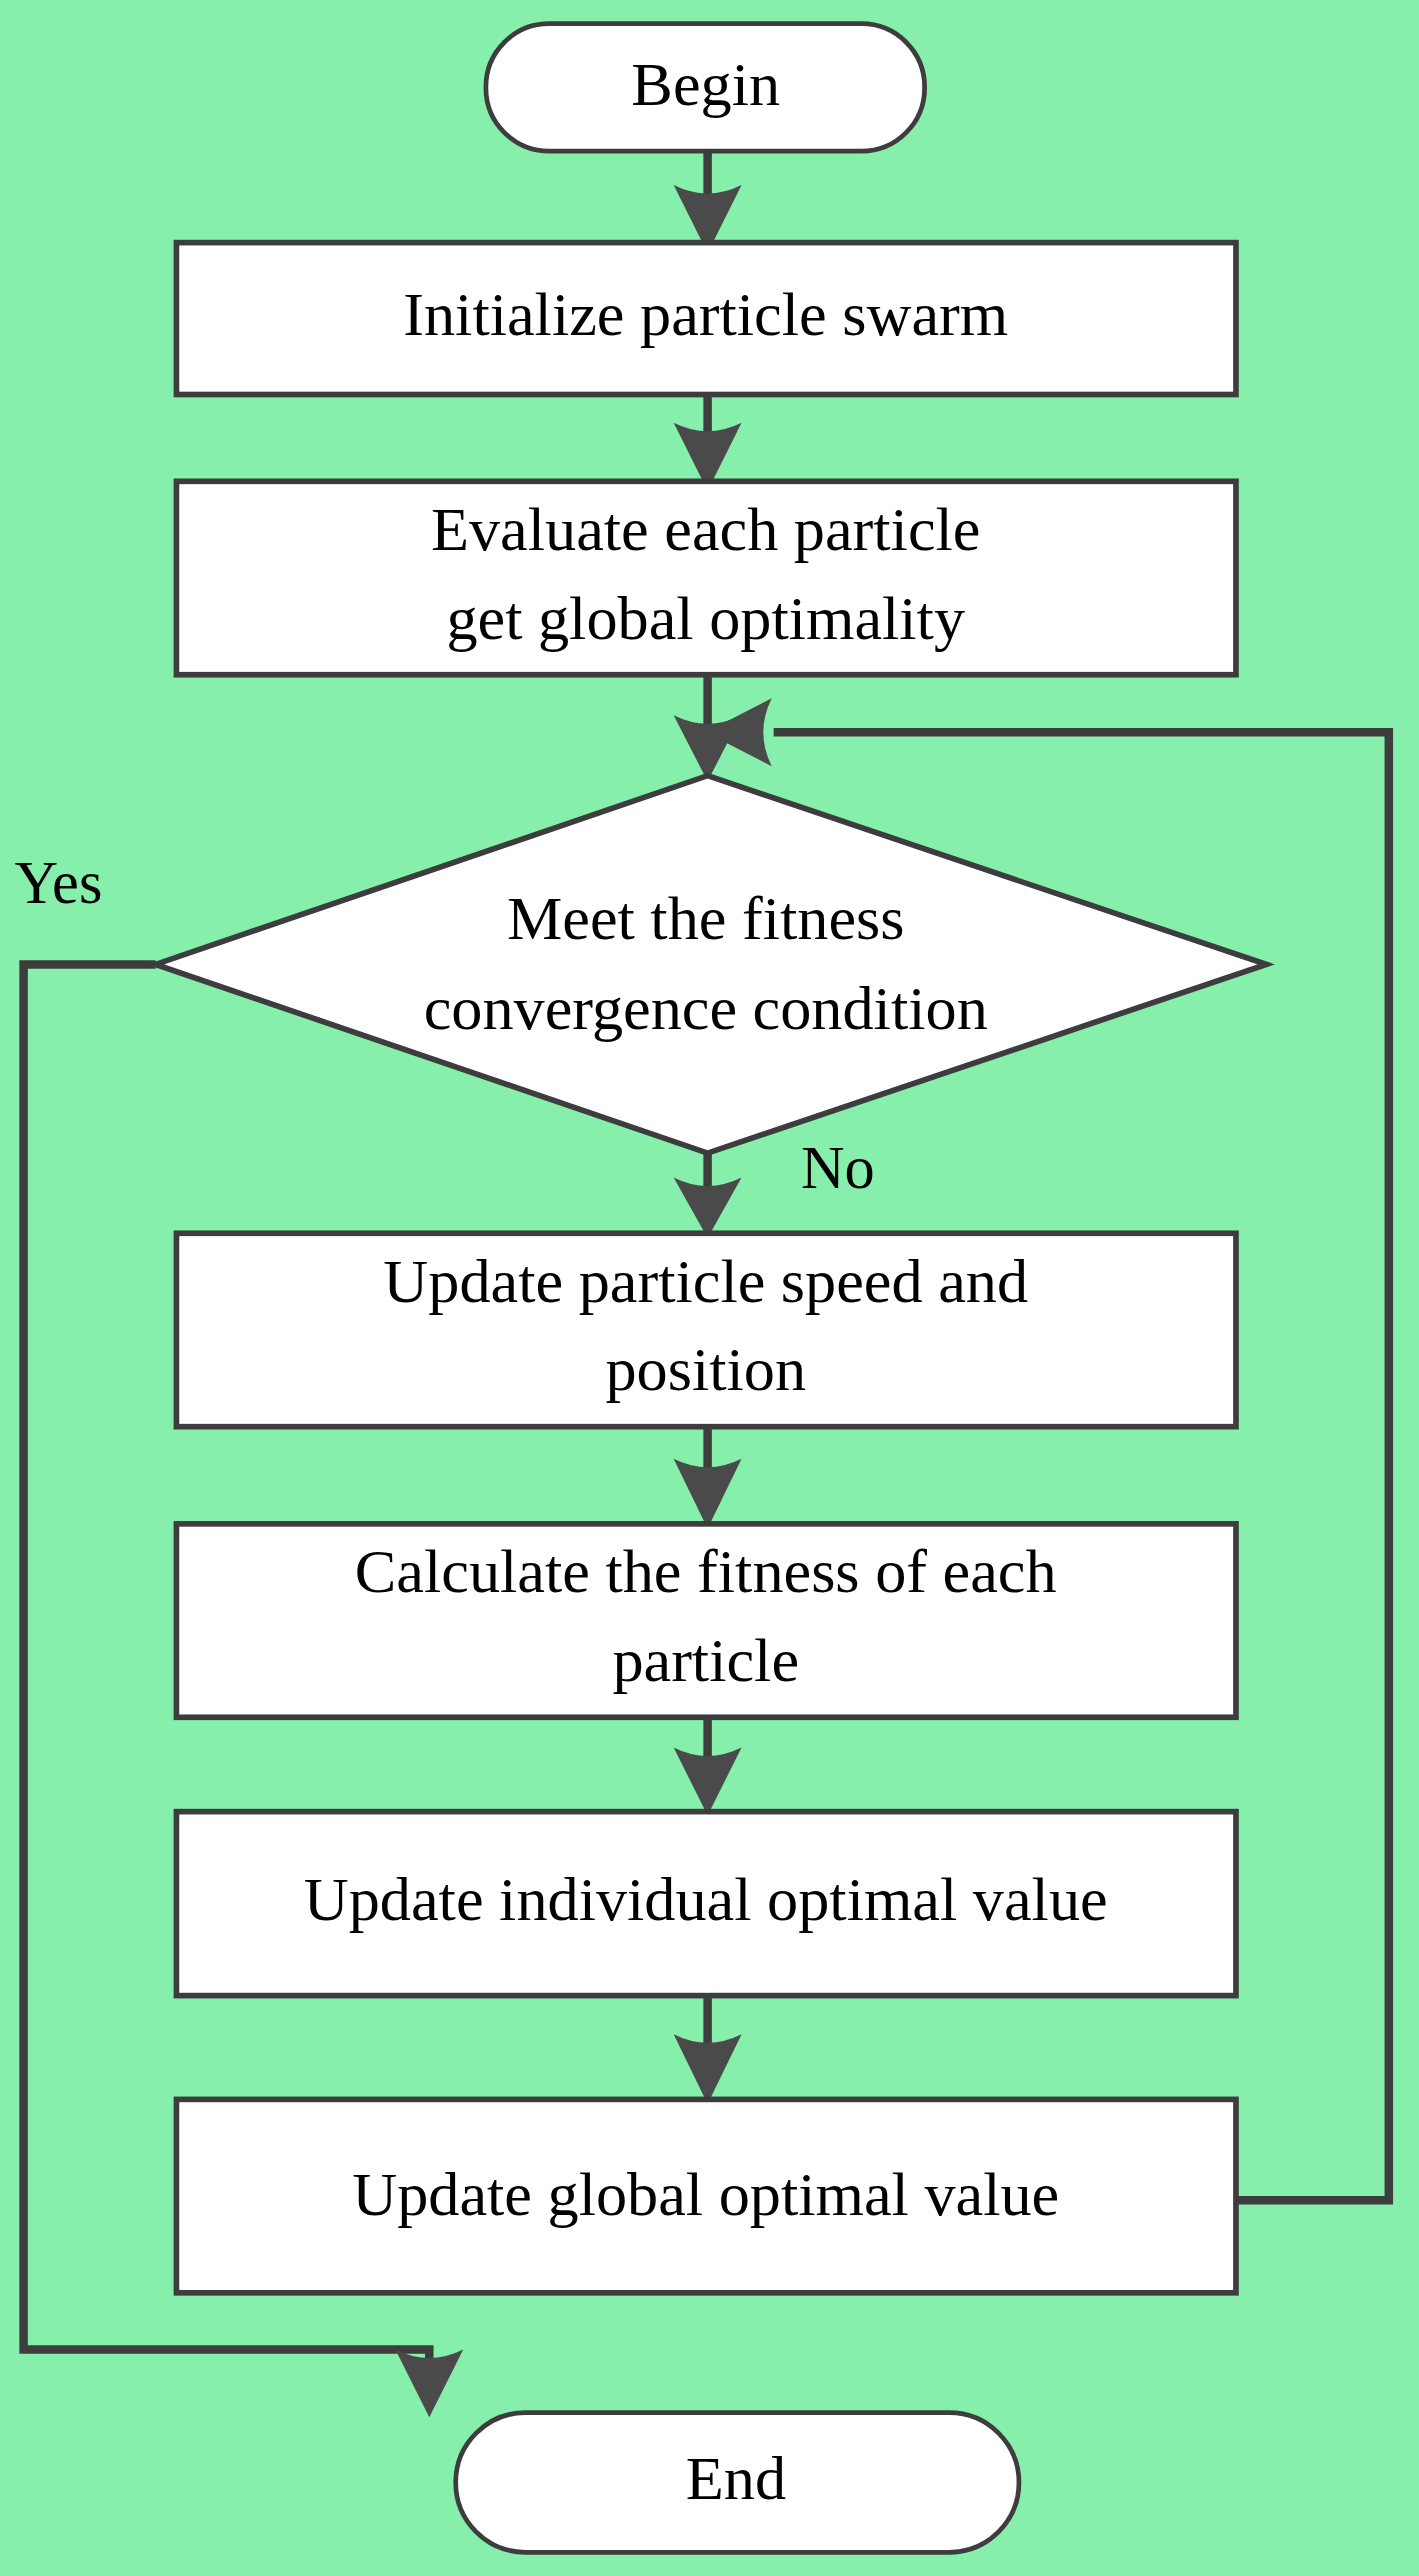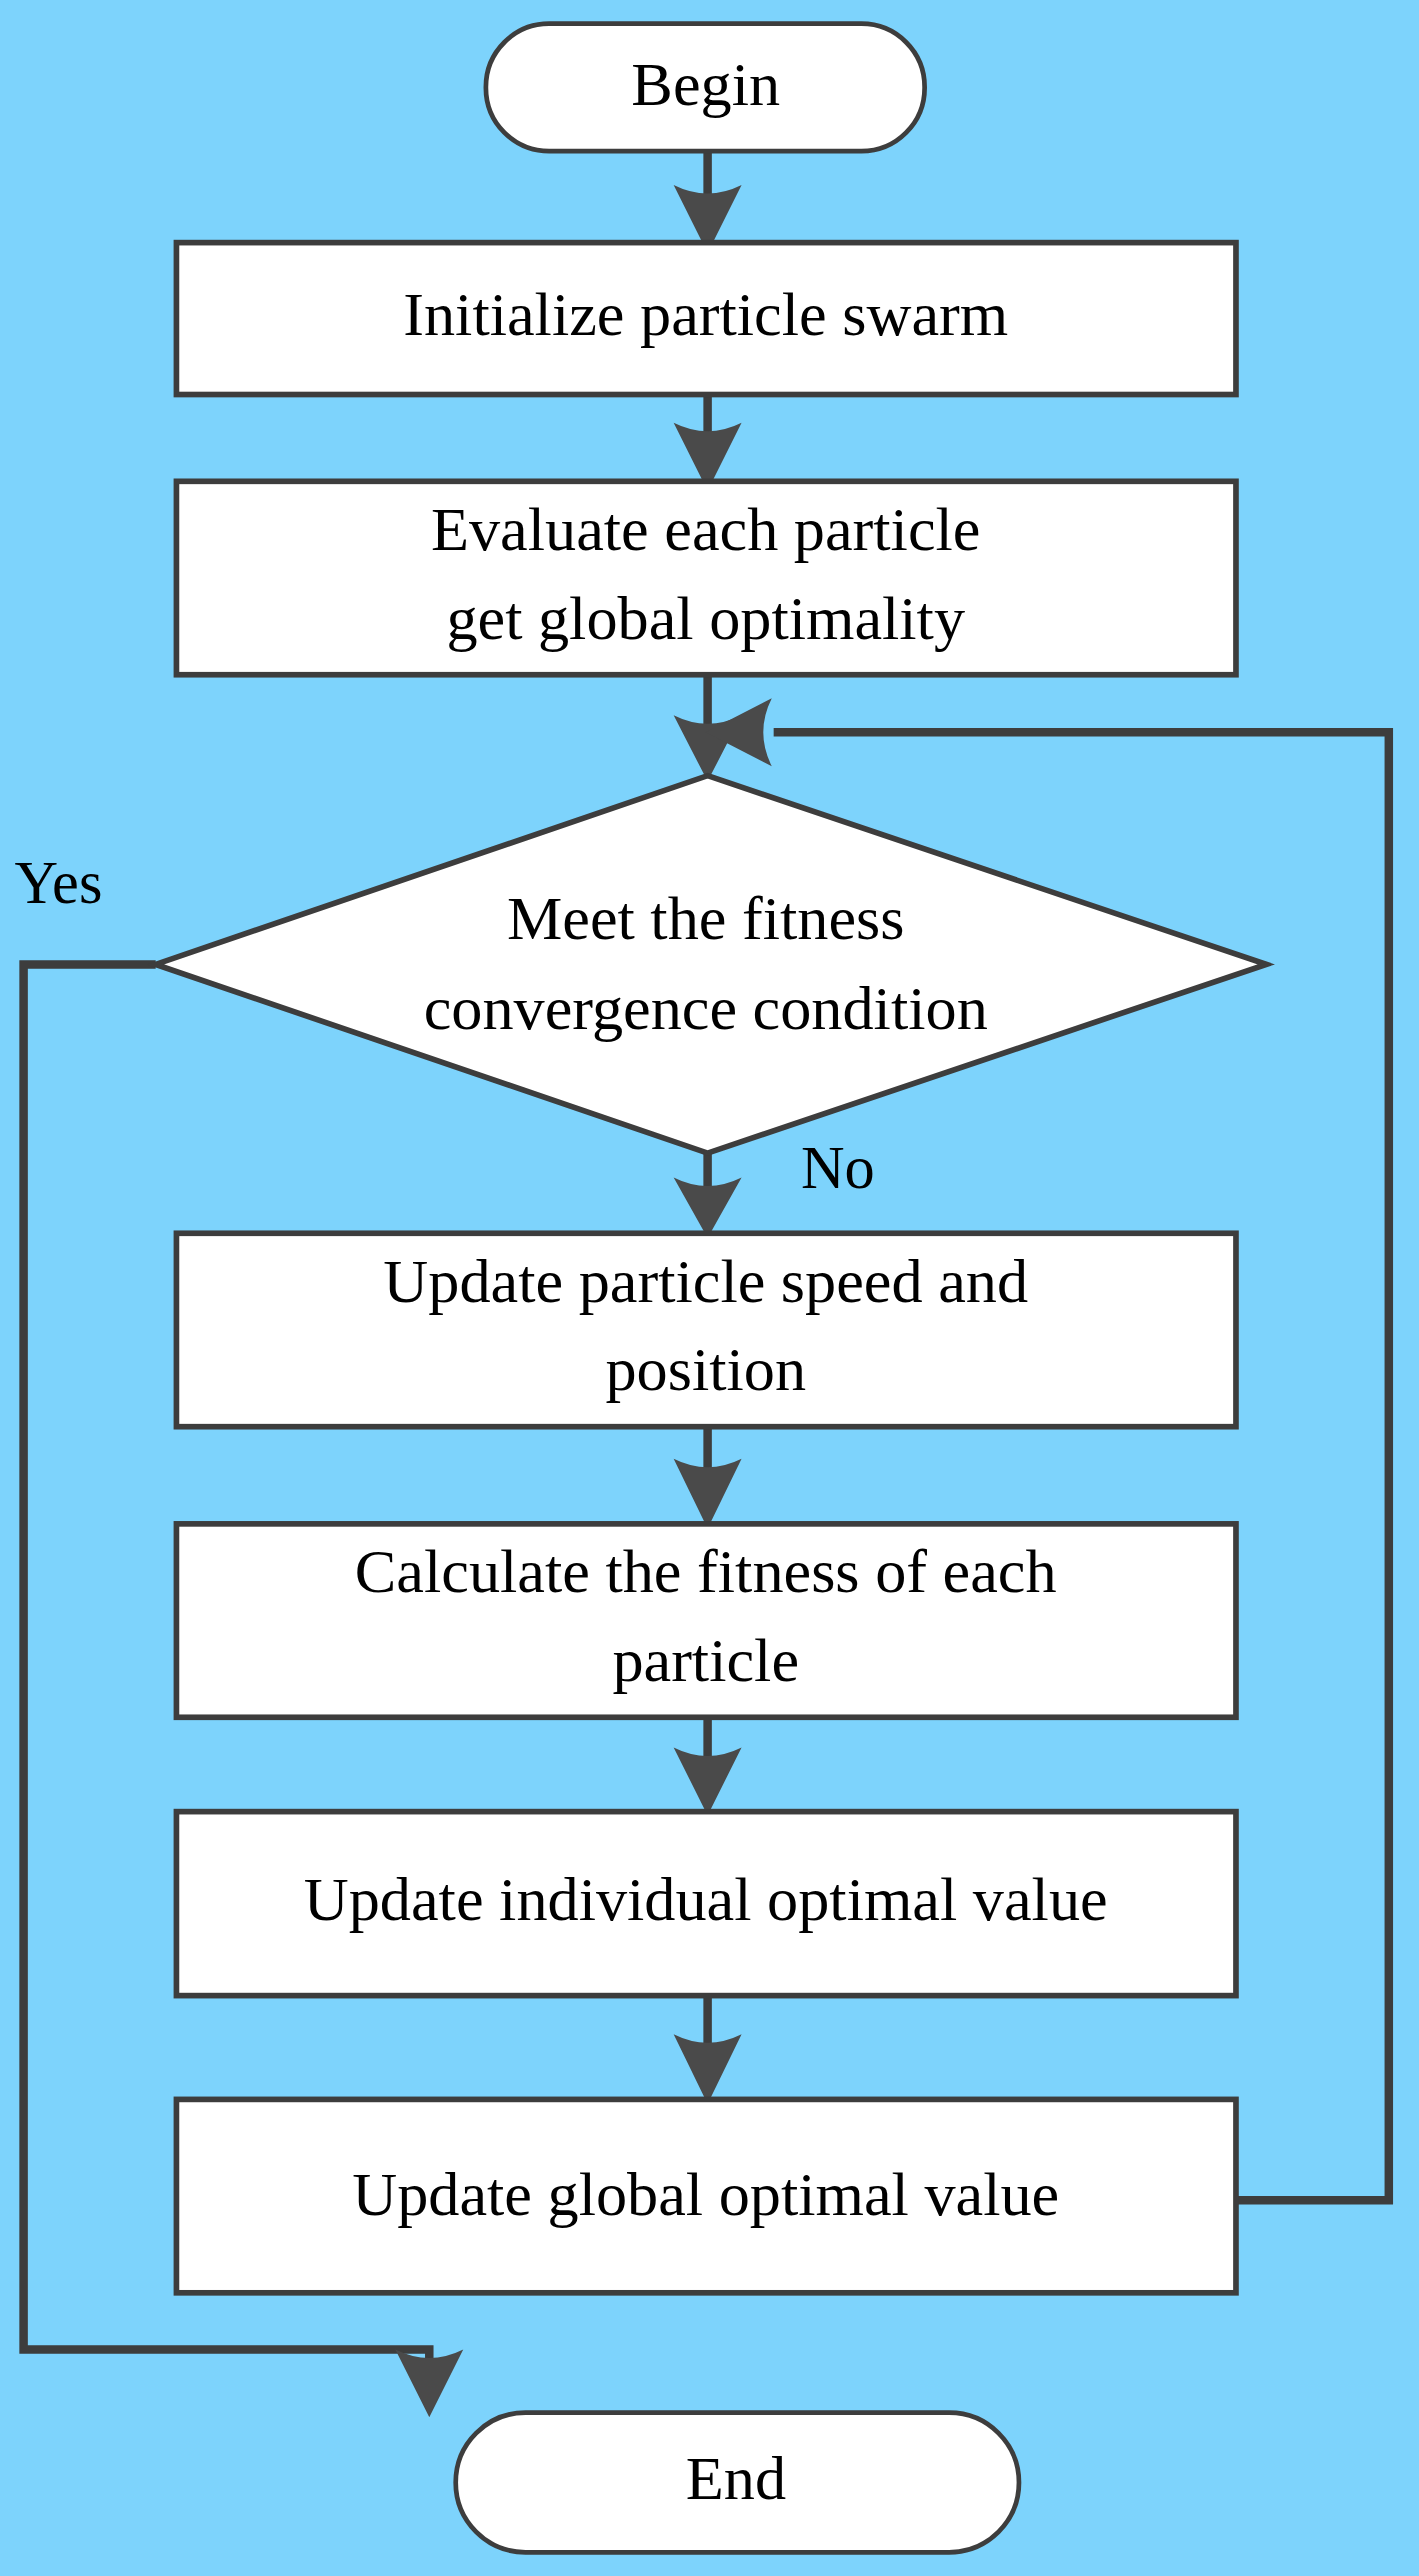--- a/index.html
+++ b/index.html
@@ -5,21 +5,21 @@
 <style>
   html, body {
     margin: 0;
     padding: 0;
     background: #ffffff;
   }
   #page {
     position: relative;
     width: 1419px;
     height: 2576px;
-    background: #7dd3fc;
+    background: #86efac;
     overflow: hidden;
   }
   #flow-svg {
     position: absolute;
     left: 0;
     top: 0;
     width: 1419px;
     height: 2576px;
     display: block;
   }

